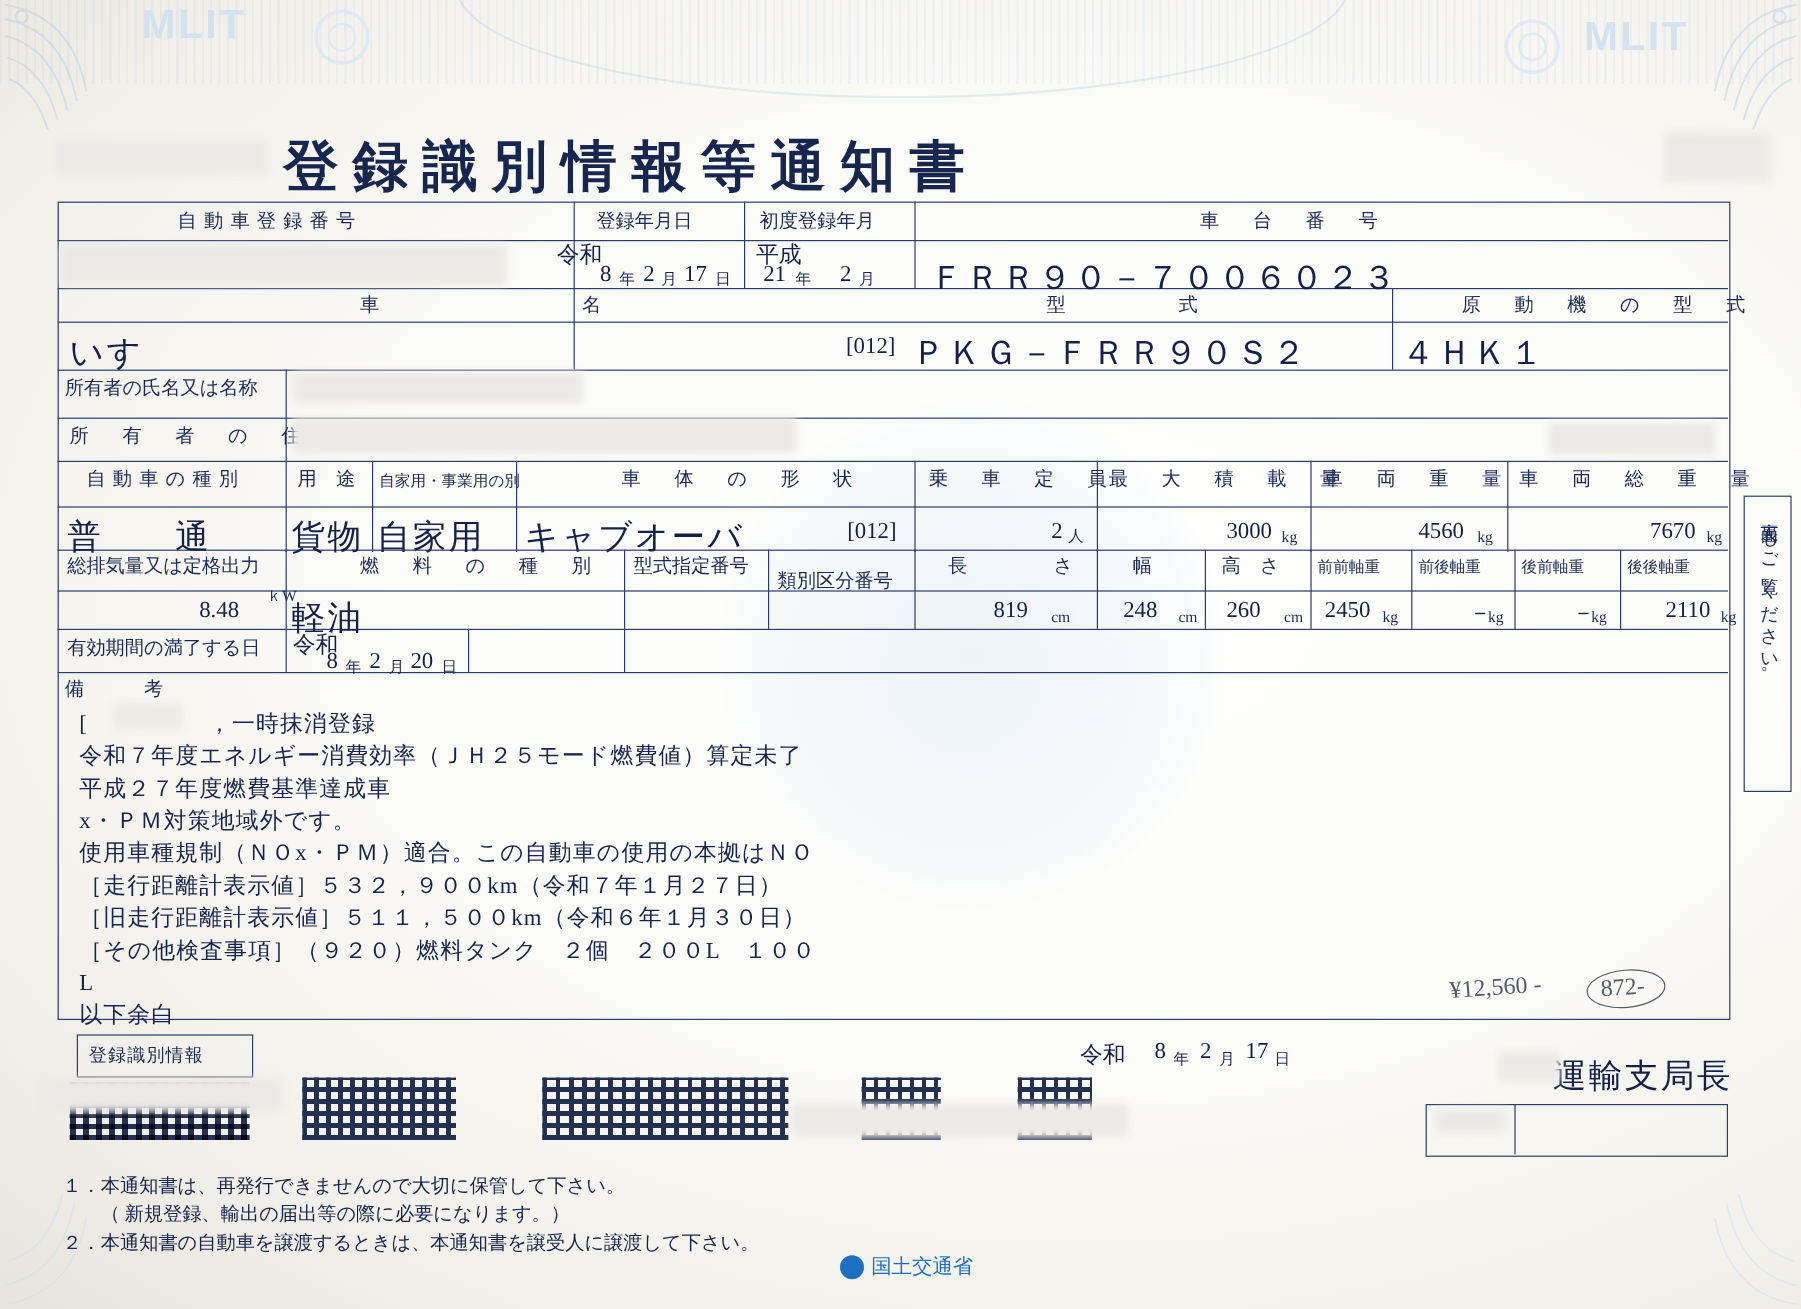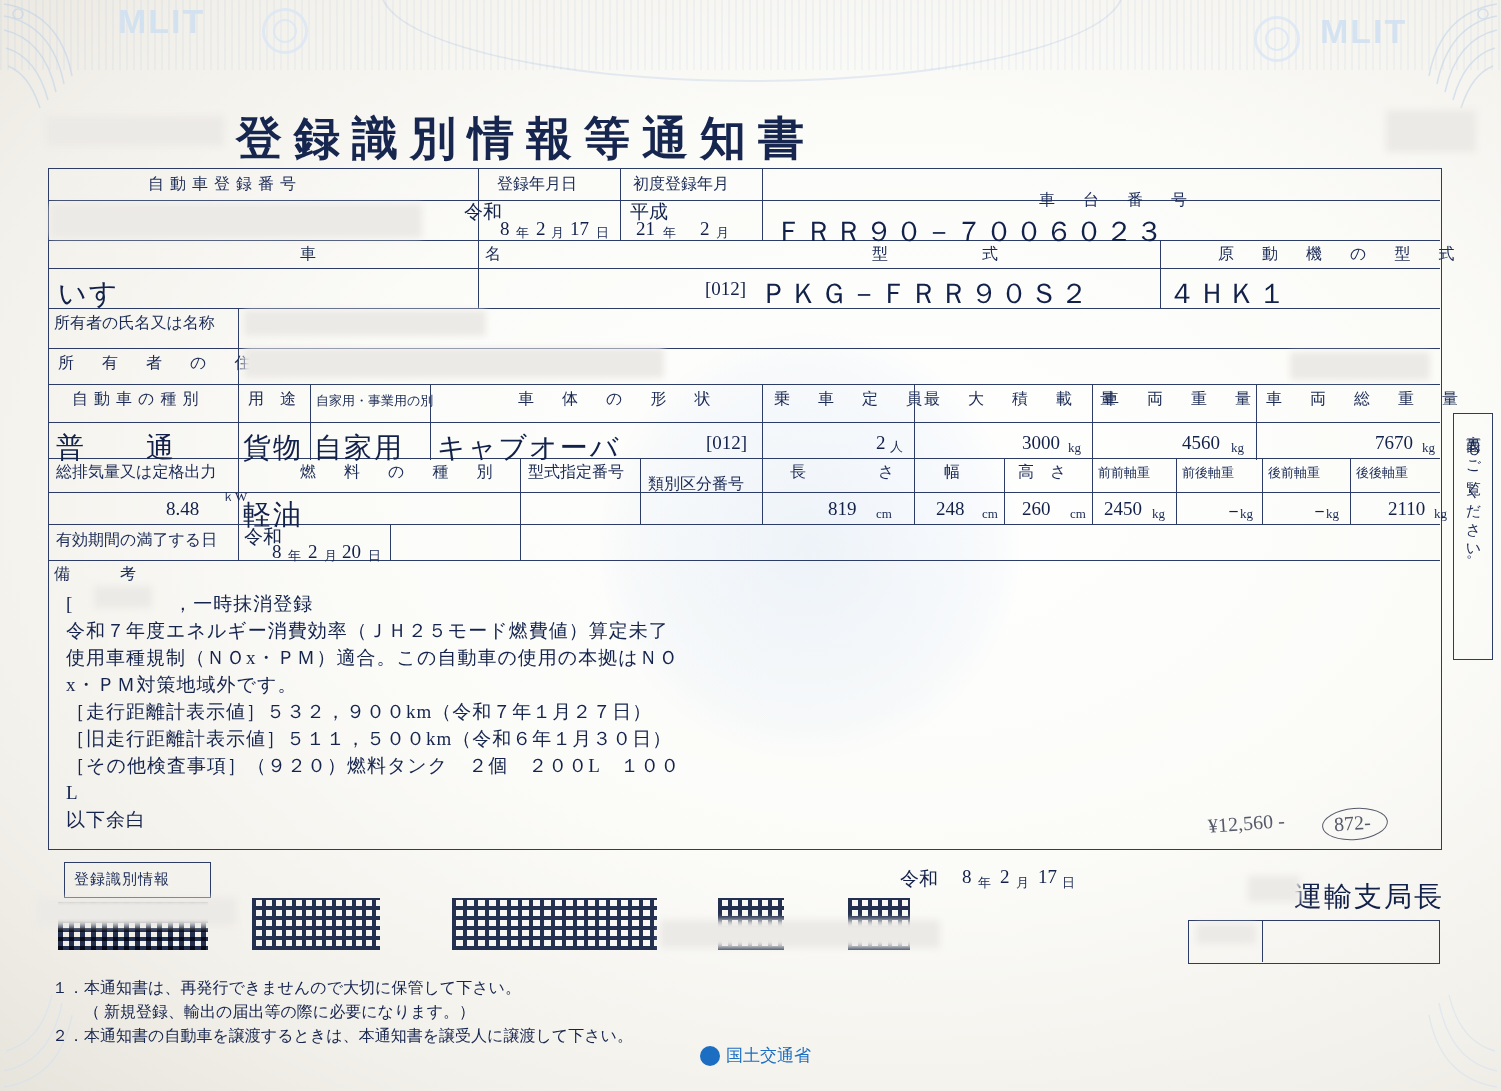--- a/index.html
+++ b/index.html
@@ -211,21 +211,21 @@
   <div class="ln vln" style="left:1262px;top:458px;height:66px;"></div>
   <div class="ln vln" style="left:1350px;top:458px;height:66px;"></div>
 
   <div class="ln vln" style="left:238px;top:524px;height:36px;"></div>
   <div class="ln vln" style="left:390px;top:524px;height:36px;"></div>
   <div class="ln vln" style="left:520px;top:524px;height:36px;"></div>
 
   <div class="lbl lbl-sp" style="left:148px;top:174px;">自動車登録番号</div>
   <div class="lbl" style="left:497px;top:174px;">登録年月日</div>
   <div class="lbl" style="left:633px;top:174px;">初度登録年月</div>
-  <div class="lbl lbl-sp" style="left:1000px;top:190px;margin-left:39px;">車　台　番　号</div>
+  <div class="lbl lbl-sp" style="left:1000px;top:174px;">車　台　番　号</div>
 
   <div class="redact" style="left:50px;top:204px;width:372px;height:34px;"></div>
 
   <div class="val" style="left:464px;top:199px;">令和</div>
   <div class="val" style="left:500px;top:218px;">8</div>
   <div class="lbl-sm lbl" style="left:516px;top:224px;">年</div>
   <div class="val" style="left:536px;top:218px;">2</div>
   <div class="lbl-sm lbl" style="left:551px;top:224px;">月</div>
   <div class="val" style="left:570px;top:218px;">17</div>
   <div class="lbl-sm lbl" style="left:596px;top:224px;">日</div>
@@ -313,22 +313,23 @@
   <div class="lbl-sm lbl" style="left:288px;top:547px;">年</div>
   <div class="val" style="left:308px;top:541px;">2</div>
   <div class="lbl-sm lbl" style="left:324px;top:547px;">月</div>
   <div class="val" style="left:342px;top:541px;">20</div>
   <div class="lbl-sm lbl" style="left:368px;top:547px;">日</div>
 
   <div class="lbl lbl-sp" style="left:54px;top:564px;">備　　考</div>
   <div id="remarks">
     <div class="rline">[　　　　　，一時抹消登録</div>
     <div class="rline">令和７年度エネルギー消費効率（ＪＨ２５モード燃費値）算定未了</div>
+    <div class="rline">平成２７年度燃費基準達成車</div>
+    <div class="rline">x・ＰＭ対策地域外です。</div>
     <div class="rline">使用車種規制（ＮＯx・ＰＭ）適合。この自動車の使用の本拠はＮＯ</div>
-    <div class="rline">x・ＰＭ対策地域外です。</div>
     <div class="rline">［走行距離計表示値］５３２，９００km（令和７年１月２７日）</div>
     <div class="rline">［旧走行距離計表示値］５１１，５００km（令和６年１月３０日）</div>
     <div class="rline">［その他検査事項］（９２０）燃料タンク　２個　２００L　１００</div>
     <div class="rline">L</div>
     <div class="rline">以下余白</div>
   </div>
   <div class="redact" style="left:94px;top:586px;width:58px;height:22px;"></div>
 
   <div class="handwrite" style="left:1208px;top:812px;">¥12,560 -</div>
   <div class="oval" style="left:1322px;top:808px;"></div>

